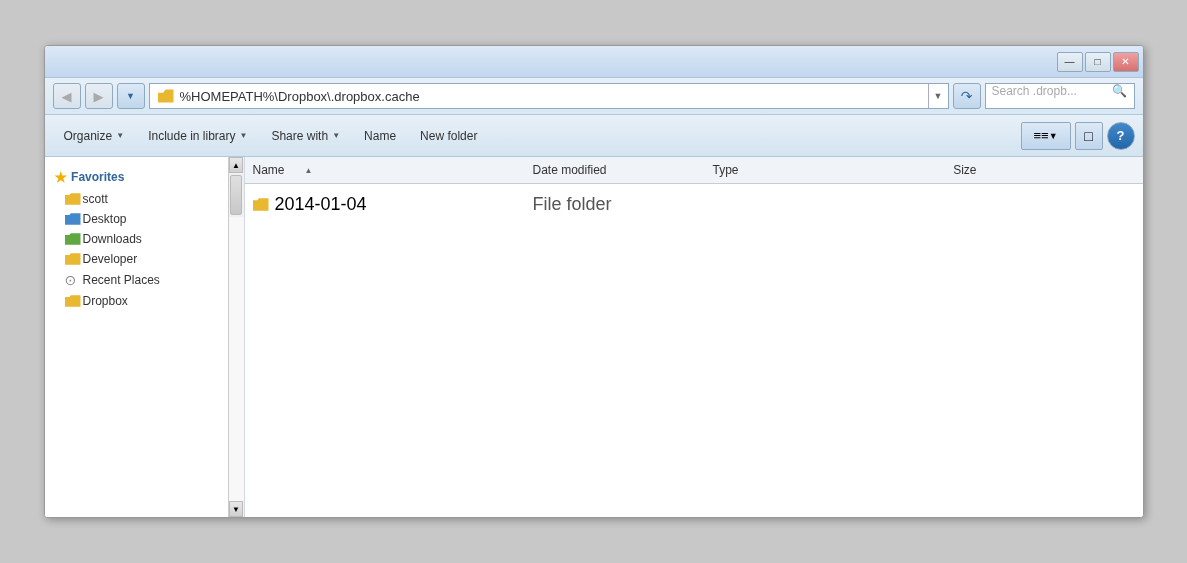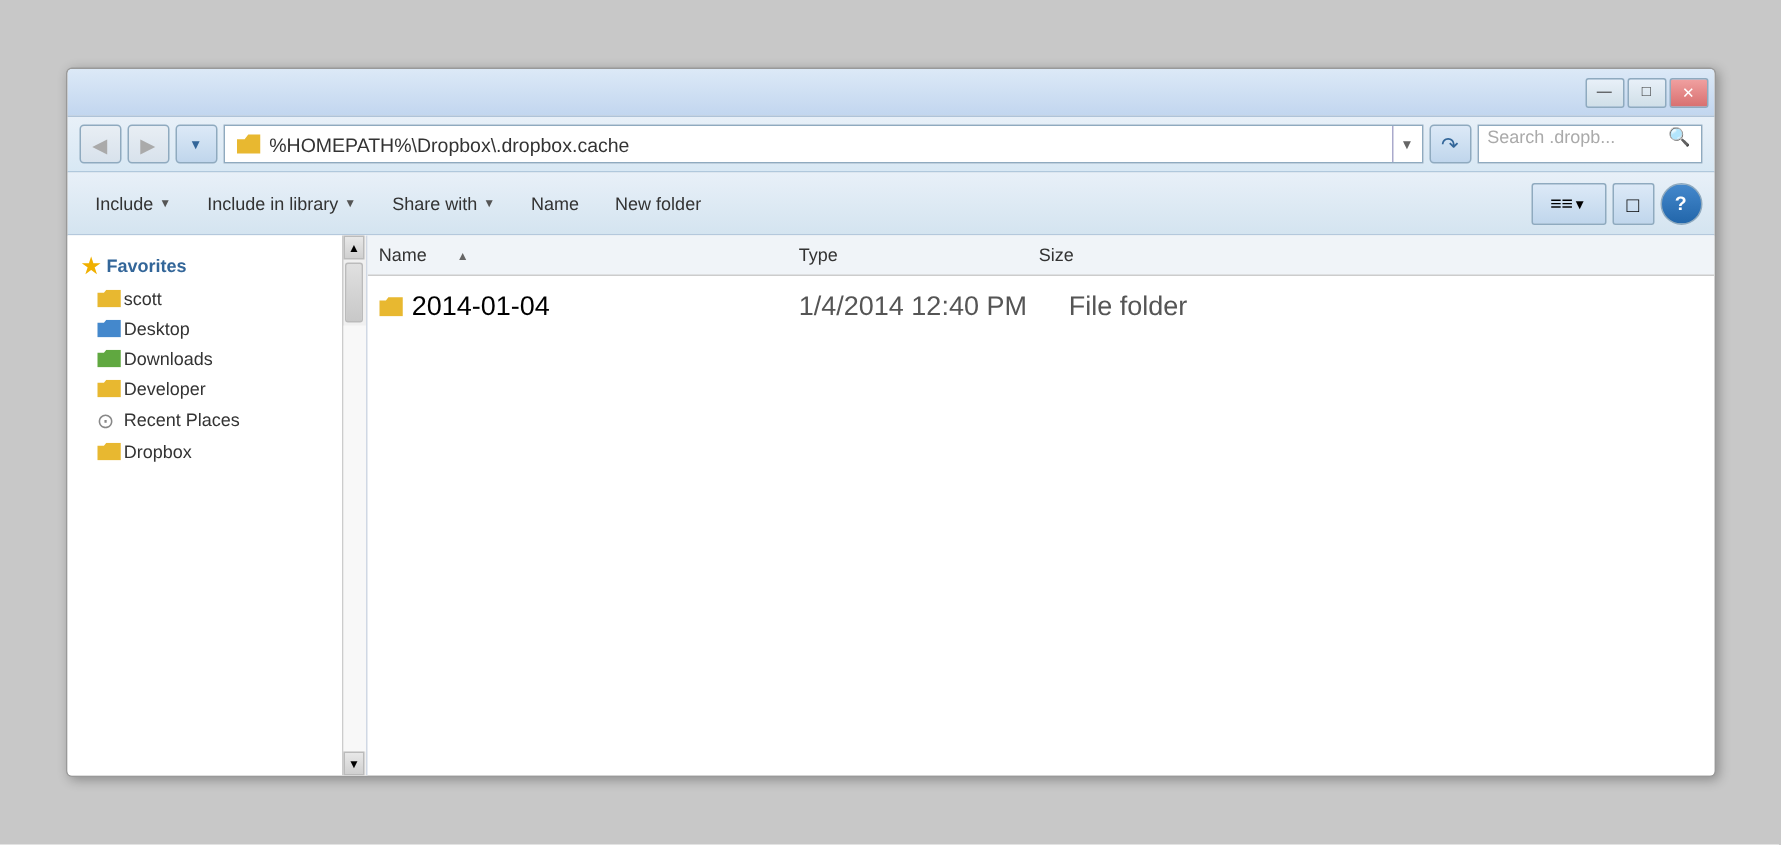--- a/index.html
+++ b/index.html
@@ -338,21 +338,21 @@
       padding: 2px 8px;
       cursor: pointer;
       display: flex;
       align-items: center;
       gap: 20px;
       font-size: 12px;
     }
     .col-name { width: 280px; }
     .col-date { width: 180px; }
     .col-type { width: 160px; }
-    .col-size { width: 120px; }
+    .col-size { width: 120px; justify-content: flex-end; }
     .sort-arrow {
       font-size: 8px;
       color: #666;
     }
     .file-entries {
       flex: 1;
       padding: 4px 0;
     }
     .file-entry {
       display: flex;
@@ -426,21 +426,21 @@
     <div class="refresh-btn">↷</div>
 
     <div class="search-box">
       <span style="flex:1; color:#aaa; font-size:12px;">Search .dropb...</span>
       <span class="search-icon">🔍</span>
     </div>
   </div>
 
   <div class="toolbar">
     <button class="toolbar-btn">
-      <span>Include</span>
+      <span>Organize</span>
       <span class="dropdown-arrow">▼</span>
     </button>
 
     <button class="toolbar-btn">
       <span>Include in library</span>
       <span class="dropdown-arrow">▼</span>
     </button>
 
     <button class="toolbar-btn">
       <span>Share with</span>
@@ -516,36 +516,36 @@
       </div>
     </div>
 
     <div class="file-list">
 
       <div class="column-headers">
         <div class="col-header col-name">
           <span>Name</span>
           <span class="sort-arrow">▲</span>
         </div>
+        <div class="col-header col-date">
+          <span>Date modified</span>
+        </div>
         <div class="col-header col-type">
           <span>Type</span>
         </div>
         <div class="col-header col-size">
           <span>Size</span>
         </div>
       </div>
 
       <div class="file-entries">
         <div class="file-entry">
           <div class="file-cell name-cell">
             <div class="folder-icon-file"></div>
             <span>2014-01-04</span>
-          </div>
-          <div class="file-cell date-cell">
-            <span>1/4/2014 12:40 PM</span>
           </div>
           <div class="file-cell type-cell">
             <span>File folder</span>
           </div>
           <div class="file-cell size-cell">
             <span></span>
           </div>
         </div>
       </div>
     </div>

